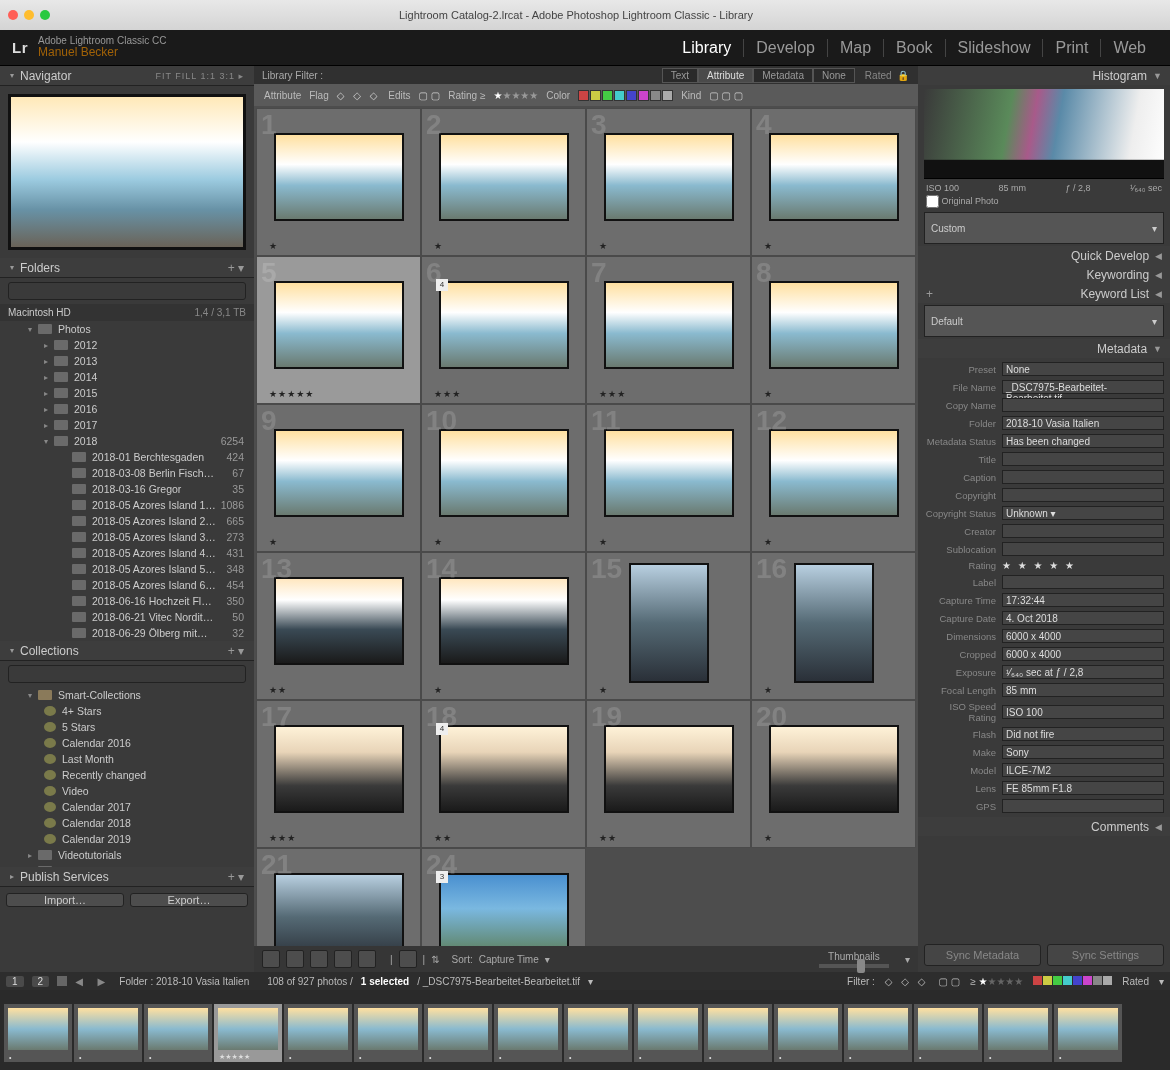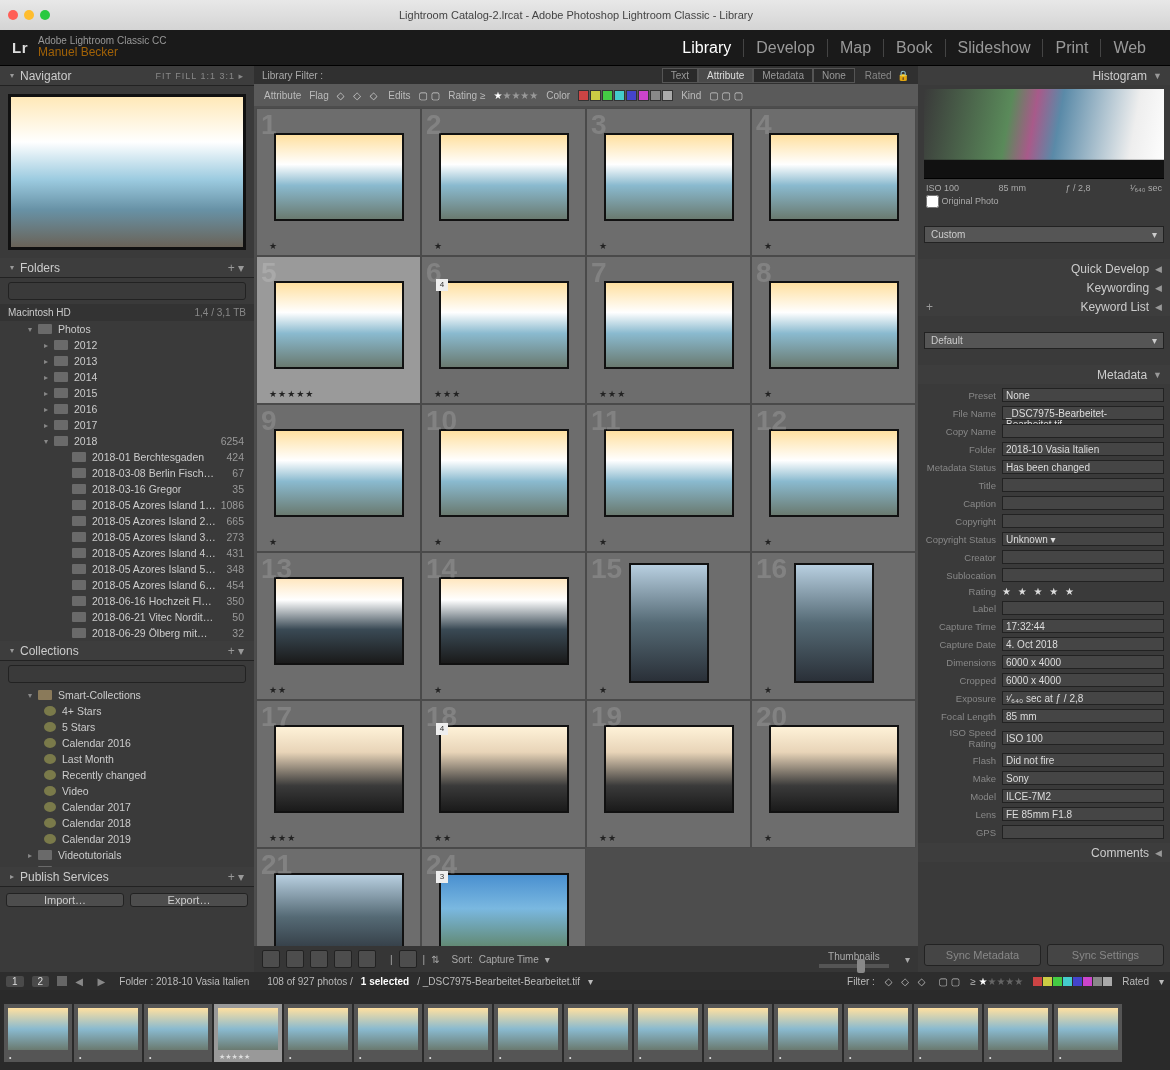--- a/index.html
+++ b/index.html
@@ -83,38 +83,38 @@
 .toolbar .thumbsize .slider{width:70px;height:4px;background:#555;margin-top:2px;position:relative;}
 .toolbar .thumbsize .slider::after{content:"";position:absolute;top:-5px;left:38px;width:8px;height:14px;background:#888;border-radius:2px;}
 
 .histogram{height:90px;margin:4px 6px;background:linear-gradient(to top,#111 0%,#111 20%,transparent 21%),radial-gradient(ellipse at 85% 100%,#fff 0%,#fff 4%,transparent 5%),linear-gradient(100deg,transparent 0%,#5a8a5a 35%,#a85a8a 45%,#5a8aa8 55%,#eee 85%,#fff 100%);border-bottom:1px solid #000;}
 .histo-meta{display:flex;justify-content:space-between;padding:0 8px;font-size:9px;color:#aaa;}
 .orig-photo{padding:2px 8px;font-size:9px;color:#aaa;}
 .orig-photo input{vertical-align:middle;}
 .right-head{height:19px;background:#3d3d3d;display:flex;align-items:center;padding:0 8px;font-size:12px;color:#ccc;}
 .right-head .title{margin-left:auto;}
 .right-head .tri{color:#999;margin-left:6px;font-size:9px;}
-.dd{height:17px;background:#555;margin:16px 6px;border:1px solid #222;display:flex;align-items:center;padding:0 6px;font-size:10px;color:#ccc;justify-content:space-between;}
+.dd{height:32px;background:#555;margin:2px 6px;border:1px solid #222;display:flex;align-items:center;padding:0 6px;font-size:10px;color:#ccc;justify-content:space-between;}
 .meta-block{padding:2px 6px;}
 .meta-row{display:flex;align-items:center;font-size:10px;color:#aaa;padding:2px 0;}
 .meta-row .k{width:78px;text-align:right;color:#888;font-size:9.5px;padding-right:6px;}
 .meta-row .v{flex:1;color:#ddd;}
 .meta-row .v input,.meta-row .v span.field{display:block;width:100%;background:#454545;border:1px solid #222;color:#ddd;font-size:10px;padding:1px 3px;height:14px;}
 .meta-row .v .stars{color:#ddd;letter-spacing:2px;}
 .sync-btns{display:flex;gap:6px;padding:6px;margin-top:auto;}
 .sync-btns button{flex:1;height:22px;background:#454545;border:1px solid #222;color:#888;font-size:11px;border-radius:3px;}
 
 .statusbar{height:18px;background:#2d2d2d;display:flex;align-items:center;padding:0 6px;font-size:10px;color:#bbb;gap:8px;}
 .statusbar .pg{background:#4a4a4a;color:#ddd;padding:0 6px;border-radius:2px;}
 .statusbar .grid-ico{width:10px;height:10px;background:#666;}
 .statusbar .arrows{color:#888;letter-spacing:6px;}
 .statusbar .star-filter span:first-child{color:#fff;}
 .statusbar .swatches{display:flex;gap:1px;}
 .statusbar .swatches span{width:9px;height:9px;}
-.statusbar .right-seg{margin-left:auto;display:flex;align-items:center;gap:10px;}
+.statusbar .right-seg{margin-left:auto;display:flex;align-items:flex-start;gap:10px;}
 .filmstrip{height:86px;background:#2a2a2a;display:flex;align-items:center;padding:4px;gap:2px;overflow:hidden;}
 .film{width:68px;height:58px;background:#555;position:relative;flex-shrink:0;}
 .film .fthumb{position:absolute;top:4px;left:4px;right:4px;bottom:12px;background:linear-gradient(to bottom,#ffe0a0,#8abacf,#6a7a70);}
 .film.sel{background:#999;}
 .film .fstars{position:absolute;bottom:1px;left:5px;font-size:7px;color:#ddd;}
 .fs-scrollbar{height:4px;background:#1a1a1a;}
 .fs-scrollbar .thumb-sb{width:180px;height:4px;background:#666;margin-left:20px;}
 </style>
 </head>
 <body>

